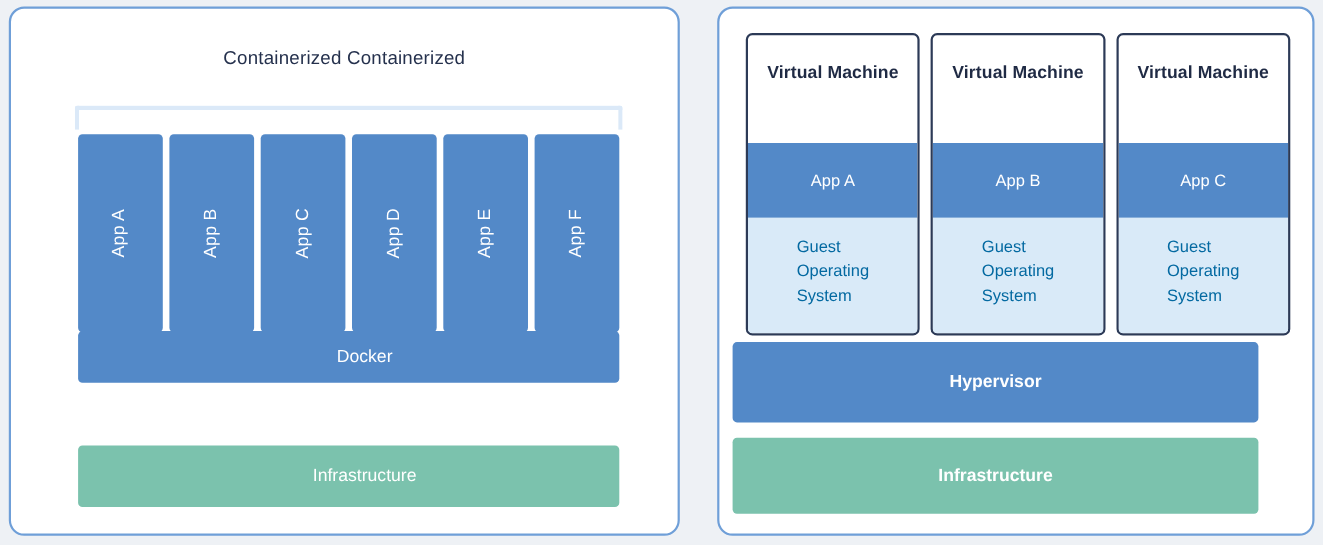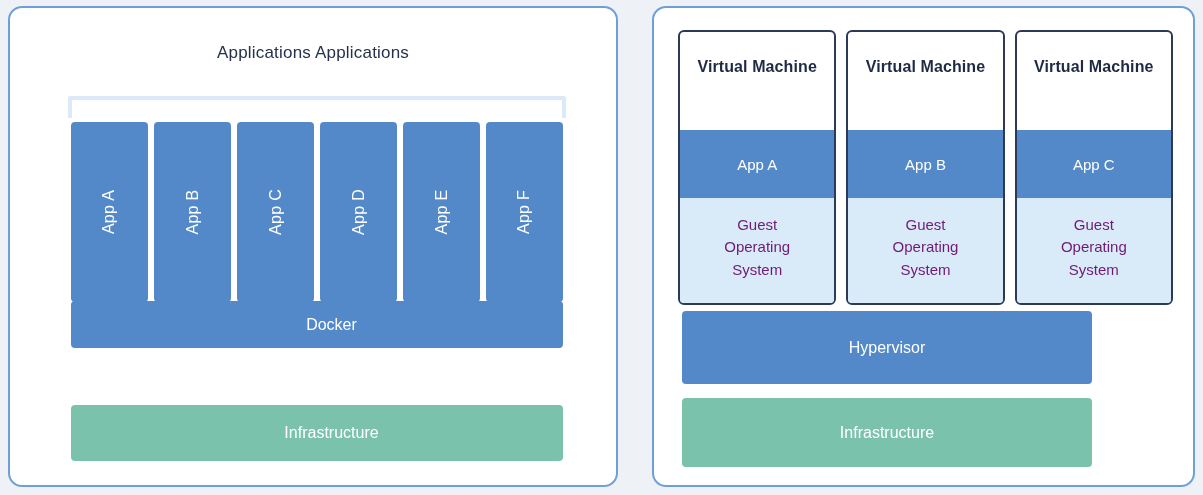--- a/index.html
+++ b/index.html
@@ -160,41 +160,41 @@
     background: #5389c8;
     color: #ffffff;
     font-size: 15px;
     display: flex;
     align-items: center;
     justify-content: center;
   }
   .vm-guest {
     flex: 1 1 auto;
     background: #d9eaf8;
-    color: #701a75;
+    color: #0369a1;
     font-size: 15px;
     line-height: 1.5;
-    text-align: center;
     display: flex;
     align-items: center;
     justify-content: center;
     padding-bottom: 6px;
     box-sizing: border-box;
   }
 
   .right-bar {
     position: absolute;
-    left: 28px;
-    width: 410px;
+    left: 12px;
+    width: 478px;
     border-radius: 4px;
     display: flex;
     align-items: center;
     justify-content: center;
     font-size: 16px;
     box-sizing: border-box;
+    font-weight: bold;
   }
   #bar-hypervisor {
     top: 303px;
     height: 73px;
     background: #5389c8;
     color: #ffffff;
   }
   #bar-infra-right {
     top: 390px;
     height: 69px;
@@ -202,21 +202,21 @@
     color: #ffffff;
   }
 </style>
 </head>
 <body>
 
 <div class="stage">
 
   <div class="panel" id="panel-containers">
 
-    <div class="panel-title">Applications Applications</div>
+    <div class="panel-title">Containerized Containerized</div>
 
     <div class="container-bracket"></div>
 
     <div class="apps-row">
       <div class="app-col">
         <span class="app-col-label">App A</span>
       </div>
       <div class="app-col">
         <span class="app-col-label">App B</span>
       </div>

